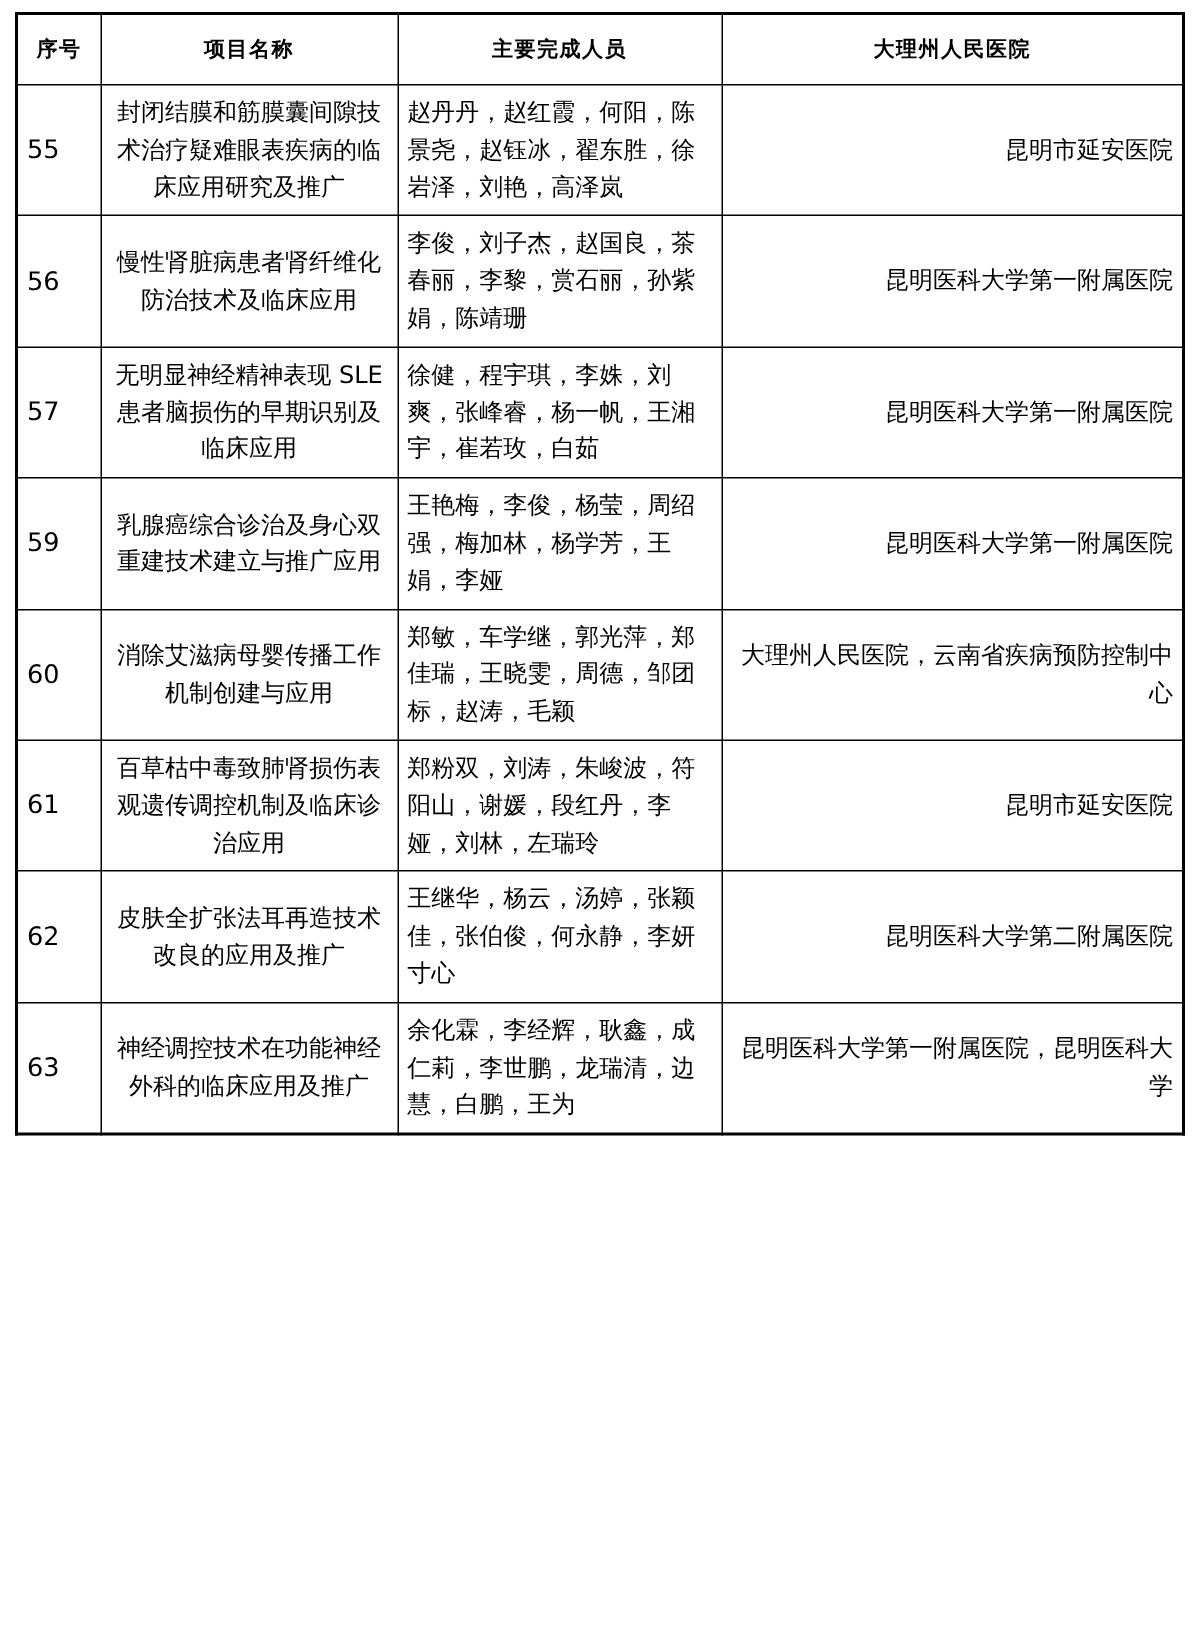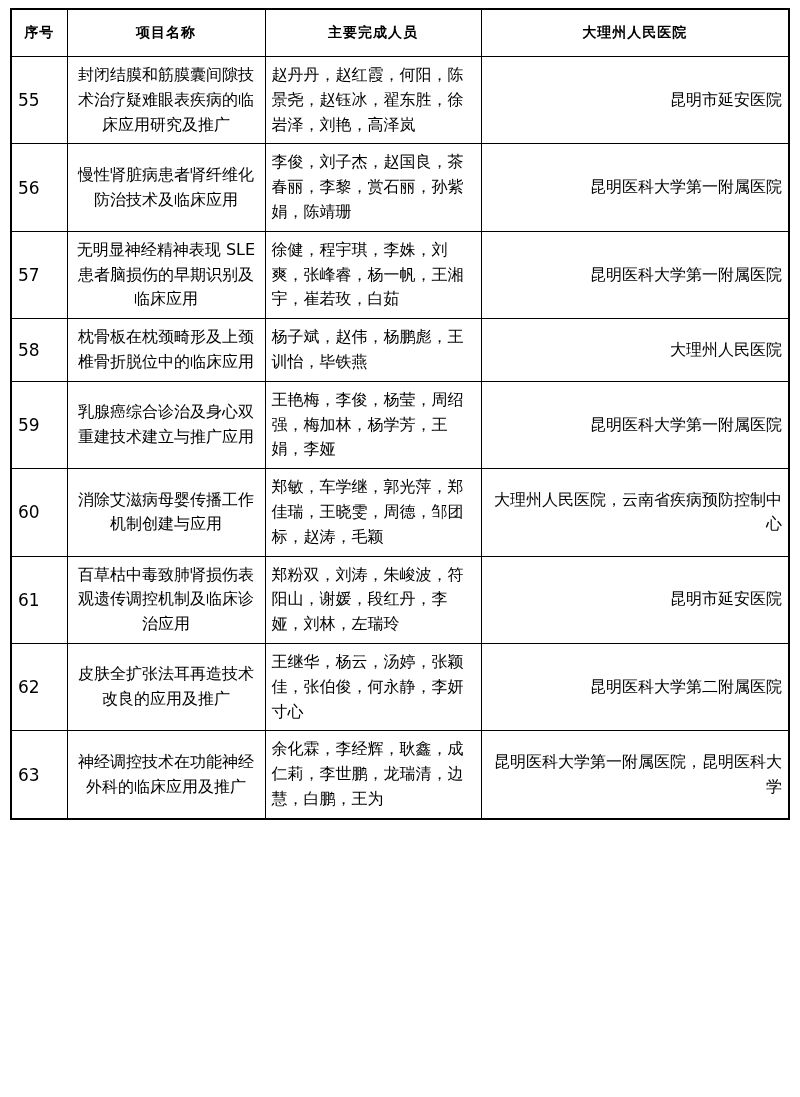--- a/index.html
+++ b/index.html
@@ -102,26 +102,20 @@
         <td class="people">李俊，刘子杰，赵国良，茶春丽，李黎，赏石丽，孙紫娟，陈靖珊</td>
         <td class="unit">昆明医科大学第一附属医院</td>
       </tr>
       <tr>
         <td class="no">57</td>
         <td class="name">无明显神经精神表现 SLE 患者脑损伤的早期识别及临床应用</td>
         <td class="people">徐健，程宇琪，李姝，刘爽，张峰睿，杨一帆，王湘宇，崔若玫，白茹</td>
         <td class="unit">昆明医科大学第一附属医院</td>
       </tr>
       <tr>
-        <td class="no">58</td>
-        <td class="name">枕骨板在枕颈畸形及上颈椎骨折脱位中的临床应用</td>
-        <td class="people">杨子斌，赵伟，杨鹏彪，王训怡，毕铁燕</td>
-        <td class="unit">大理州人民医院</td>
-      </tr>
-      <tr>
         <td class="no">59</td>
         <td class="name">乳腺癌综合诊治及身心双重建技术建立与推广应用</td>
         <td class="people">王艳梅，李俊，杨莹，周绍强，梅加林，杨学芳，王娟，李娅</td>
         <td class="unit">昆明医科大学第一附属医院</td>
       </tr>
       <tr>
         <td class="no">60</td>
         <td class="name">消除艾滋病母婴传播工作机制创建与应用</td>
         <td class="people">郑敏，车学继，郭光萍，郑佳瑞，王晓雯，周德，邹团标，赵涛，毛颖</td>
         <td class="unit">大理州人民医院，云南省疾病预防控制中心</td>

